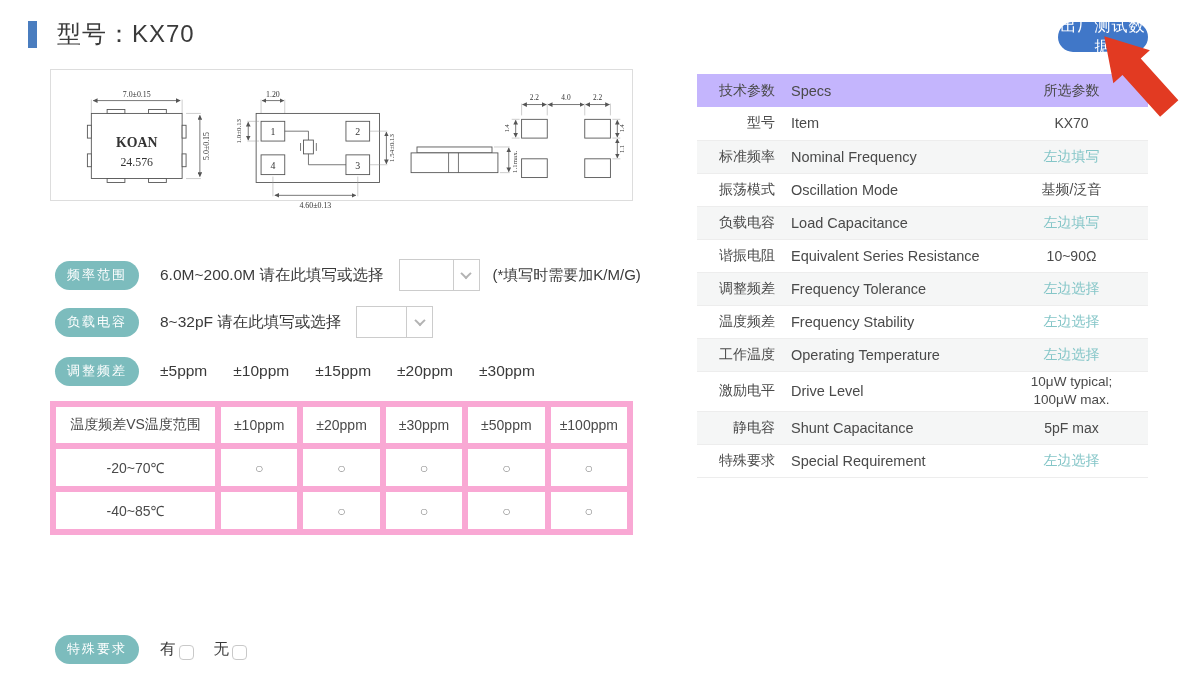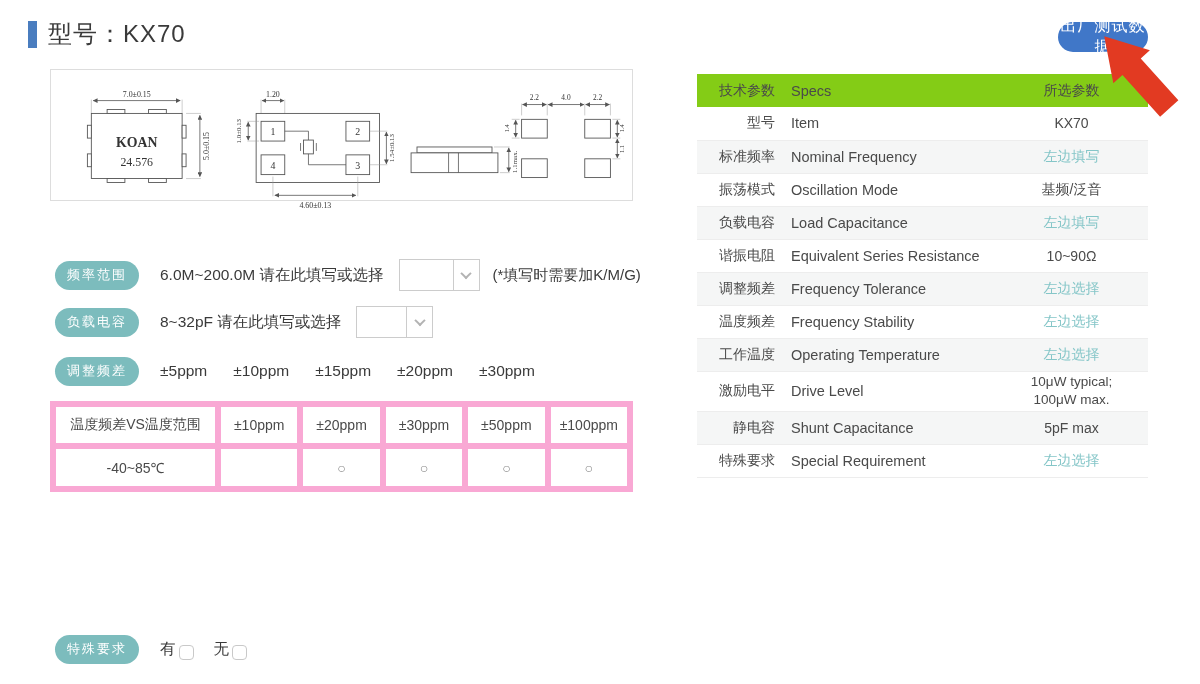--- a/index.html
+++ b/index.html
@@ -1,20 +1,20 @@
 <!DOCTYPE html>
 <html style="--accent-blue: #4a7dbf; --button-blue: #4077c8; --teal: #7cbcbd; --teal-link: #85c6c8; --arrow-red: #e23a22;"><head>
 <meta charset="utf-8">
 <style>
   * { box-sizing: border-box; margin: 0; padding: 0; }
   body { font-family: "Liberation Sans", sans-serif; background: #fff; }
   .page { position: relative; width: 1200px; height: 684px; background: #fff; overflow: hidden; }
 
   
-  .title-row { position: absolute; left: 28px; top: 18px; display: flex; align-items: center; }
+  .title-row { position: absolute; left: 28px; top: 18px; display: flex; align-items: center; gap: 9px; }
   .title-bar { width: 9px; height: 27px; background: var(--accent-blue, #4a7dbf); margin-right: 11px; }
   .title-text { font-size: 24px; color: #3a3a3a; letter-spacing: 1px; }
 
   
   .factory-btn { position: absolute; left: 1058px; top: 22px; width: 90px; height: 30px;
     border: none; border-radius: 16px; background: var(--button-blue, #4077c8);
     color: #fff; font-size: 16px; display: flex; align-items: center; justify-content: center;
     letter-spacing: 1px; cursor: pointer; z-index: 2; }
   .arrow-svg { position: absolute; left: 1080px; top: 30px; z-index: 3; pointer-events: none; }
 
@@ -57,21 +57,21 @@
   .checkbox { width: 15px; height: 15px; border: 1px solid #c9c9c9; border-radius: 4px;
     background: #fff; margin-left: 3px; transform: translateY(3px); cursor: pointer; }
   .chk-label { font-size: 15.5px; color: #3a3a3a; }
   .chk-label.second { margin-left: 20px; }
   .chk-first { margin-left: 21px; }
 
   
   .spec-table { position: absolute; left: 697px; top: 74px; width: 451px;
     border-collapse: collapse; table-layout: fixed; }
   .spec-table th, .spec-table td { font-weight: normal; font-size: 14px; color: #4a4a4a; height: 33px; }
-  .spec-table thead tr { background: #84cc16; }
+  .spec-table thead tr { background: #c4b5fd; }
   .spec-table tbody tr:nth-child(even) { background: #f5f6f6; }
   .spec-table tbody tr { border-bottom: 1px solid #ededed; }
   .spec-table .c1 { width: 80px; text-align: right; padding-right: 2px; }
   .spec-table .c2 { width: 218px; text-align: left; padding-left: 14px; font-size: 14.5px; }
   .spec-table .c3 { text-align: center; }
   .spec-table .link { color: var(--teal-link, #85c6c8); cursor: pointer; }
   .spec-table .two-line div { font-size: 13.5px; line-height: 1.35; }
   .spec-table .tall { height: 40px; }
 </style>
 </head>
@@ -222,20 +222,28 @@
     <tbody>
         <tr>
       <th class="stab-col1">温度频差VS温度范围</th>
       <th>±10ppm</th>
       <th>±20ppm</th>
       <th>±30ppm</th>
       <th>±50ppm</th>
       <th>±100ppm</th>
     </tr>
     <tr>
+      <td>-20~70℃</td>
+      <td class="mark">○</td>
+      <td class="mark">○</td>
+      <td class="mark">○</td>
+      <td class="mark">○</td>
+      <td class="mark">○</td>
+    </tr>
+    <tr>
       <td>-40~85℃</td>
       <td class="mark"></td>
       <td class="mark">○</td>
       <td class="mark">○</td>
       <td class="mark">○</td>
       <td class="mark">○</td>
     </tr>
   </tbody>
     </table>
 

